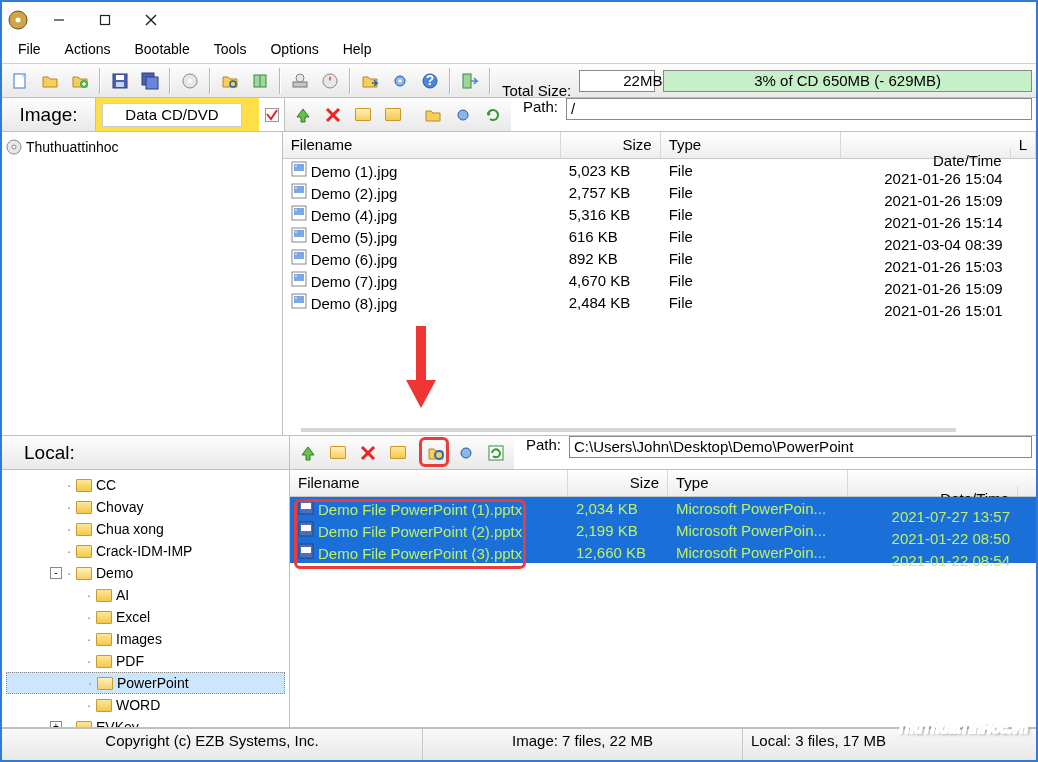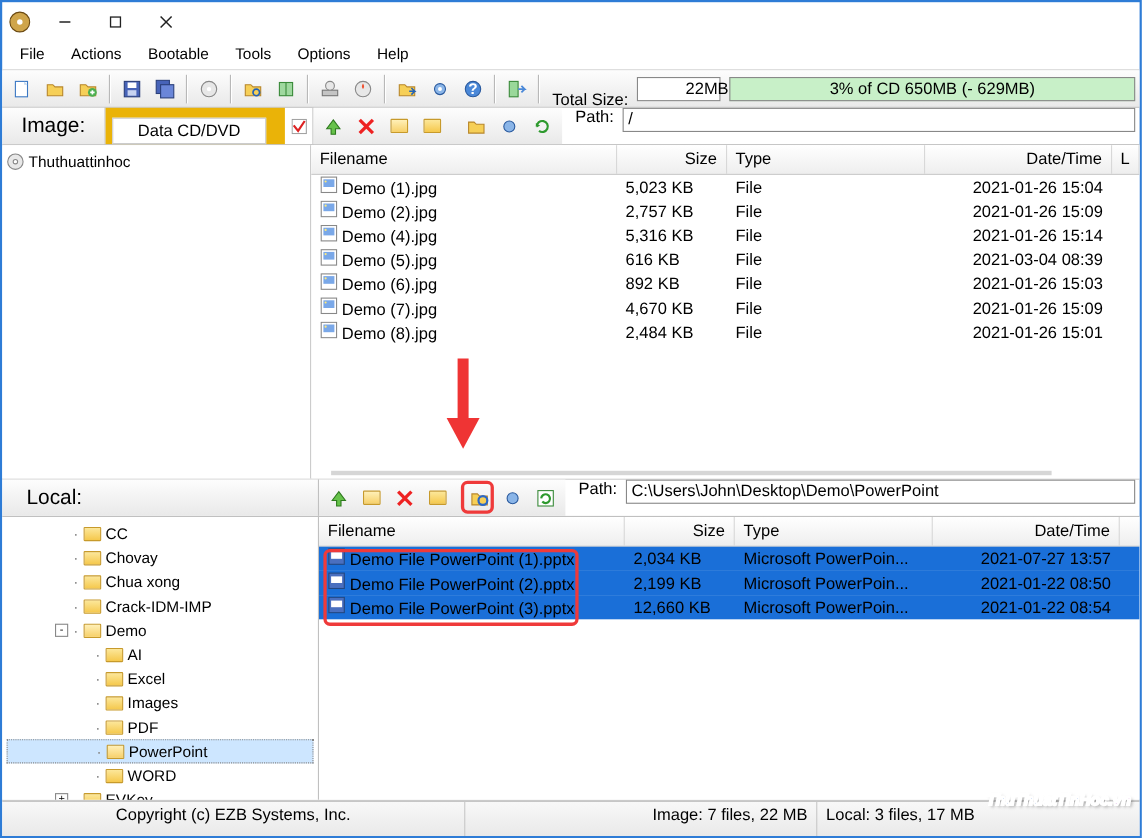--- a/index.html
+++ b/index.html
@@ -20,21 +20,21 @@
 .maintoolbar { height: 34px; border-bottom: 1px solid #c0c0c0; display: flex; align-items: center; padding: 2px 4px; gap: 2px; background: linear-gradient(#fdfdfd,#e9e9e9); }
 .tbtn { width: 28px; height: 28px; border: 1px solid transparent; display: flex; align-items: center; justify-content: center; border-radius: 2px; }
 .tsep { width: 2px; height: 26px; border-left: 1px solid #b8b8b8; border-right: 1px solid #fff; margin: 0 3px; }
 .sizelabel { padding: 0 6px; font-size: 15px; margin-top: 20px; }
 .sizebox { width: 76px; height: 22px; border: 1px solid #888; background: #fff; text-align: right; padding-right: 4px; font-size: 15px; line-height: 20px; padding-left: 43px; }
 .capacitybar { flex: 1; height: 22px; border: 1px solid #888; background: #c8f0c8; font-size: 15px; text-align: center; line-height: 20px; margin-left: 6px; }
 
 
 .subbar { height: 34px; border-bottom: 1px solid #c0c0c0; display: flex; align-items: stretch; }
 .subbar .leftlabel { width: 94px; display: flex; align-items: center; justify-content: center; font-size: 19px; background: linear-gradient(#fdfdfd,#e9e9e9); border-right: 1px solid #c0c0c0; }
-.subbar .volname { width: 163px; display: flex; align-items: flex-end; background: #eab308; }
+.subbar .volname { width: 163px; display: flex; align-items: center; background: #fde047; }
 .subbar .volname input { width: 140px; height: 24px; border: 1px solid #ccc; text-align: center; font-size: 15px; margin-left: 6px; }
 .subbar .chk { width: 26px; display:flex; align-items:center; justify-content:center; border-right:1px solid #c0c0c0; }
 .tbar2 { display: flex; align-items: center; padding: 0 4px; gap: 2px; background: linear-gradient(#fdfdfd,#e9e9e9); }
 .pathlabel { padding: 0 8px 0 12px; font-size: 15px; }
 .pathbox { flex: 1; height: 22px; border: 1px solid #888; background: #fff; padding: 0 4px; font-size: 15px; line-height: 20px; margin-right: 4px; }
 
 
 .split-top, .split-bottom { display: flex; border-bottom: 1px solid #c0c0c0; }
 .split-top { height: 304px; }
 .split-bottom { height: 258px; }
@@ -49,21 +49,21 @@
 .tree .node.selected { background: #cde6ff; border: 1px dotted #888; }
 .foldericon { width:16px; height:13px; background: linear-gradient(#fce79a,#f5c84c); border:1px solid #c79a2b; border-radius:1px; flex-shrink:0; }
 .foldericon.open { background: linear-gradient(#fff0b8,#f7d069); }
 .cdicon { width:16px; height:16px; flex-shrink:0; }
 
 
 .listhead { display:flex; height:27px; background: linear-gradient(#fff,#eee); border-bottom:1px solid #c8c8c8; }
 .listhead .col { padding:4px 8px; border-right:1px solid #d8d8d8; font-size:15px; }
 .listbody { }
 .row { display:flex; height:22px; align-items:center; }
-.row.selected { background:#1a6fd8; color:#000000; }
+.row.selected { background:#1a6fd8; color:#bef264; }
 .row .cell { padding:0 8px; font-size:15px; white-space:nowrap; overflow:hidden; text-overflow:ellipsis; }
 .fileicon { width:16px; height:16px; flex-shrink:0; margin-right:4px; display:inline-block; }
 
 
 .thinscroll { position:absolute; bottom:3px; left:18px; right:80px; height:4px; background:#d6d6d6; }
 
 
 .statusbar { height: 34px; border-top: 1px solid #c0c0c0; display:flex; background:linear-gradient(#f8f8f8,#e8e8e8); }
 .statusbar .cell { padding:3px 8px; font-size:15px; border-left:1px solid #c8c8c8; }
 
@@ -74,21 +74,21 @@
 .redbox { position:absolute; border:3px solid #ef3a3a; border-radius:6px; pointer-events:none; }
 
 
 .watermark { position:absolute; right:10px; bottom:22px; font-family: Arial Black, Arial, sans-serif; font-size:30px; font-weight:900; font-style:italic; color:#1159c9; -webkit-text-stroke:2px #fff; text-shadow: 2px 2px 3px rgba(0,0,0,.4); pointer-events:none; }
 .watermark .vn { color:#a21caf; }
 
 
 .c-name { width: 278px; }
 .c-size { width: 100px; text-align:left; }
 .c-type { width: 180px; }
-.c-date { width: 170px; text-align:right; }
+.c-date { width: 170px; text-align:right;margin-top:16px; }
 .c-l { flex:1; }
 </style>
 </head>
 <body>
 
 <div class="titlebar">
   <svg class="app-icon" viewBox="0 0 20 20">
       <circle cx="10" cy="10" r="9" fill="#cfa54b" stroke="#6b4a12"></circle>
       <circle cx="10" cy="10" r="2.5" fill="#fff"></circle>
     </svg>
@@ -544,17 +544,17 @@
           <div class="cell c-type">Microsoft PowerPoin...</div>
           <div class="cell c-date">2021-01-22 08:54</div>
         </div>
       </div>
     <div class="redbox" style="left:4px; top:29px; width:232px; height:70px;"></div>
   </div>
 </div>
 
 <div class="statusbar">
   <div class="cell" style="flex:0 0 420px; text-align:center; border-left:none;">Copyright (c) EZB Systems, Inc.</div>
-  <div class="cell" style="flex:0 0 320px; text-align:right;">Image: 7 files, 22 MB</div>
+  <div class="cell" style="flex:0 0 320px; text-align:center;">Image: 7 files, 22 MB</div>
   <div class="cell" style="flex:1;">Local: 3 files, 17 MB</div>
 </div>
 
 <div class="watermark"><span>ThuThuatTinHoc</span><span class="vn">.vn</span></div>
 
 </body></html>

